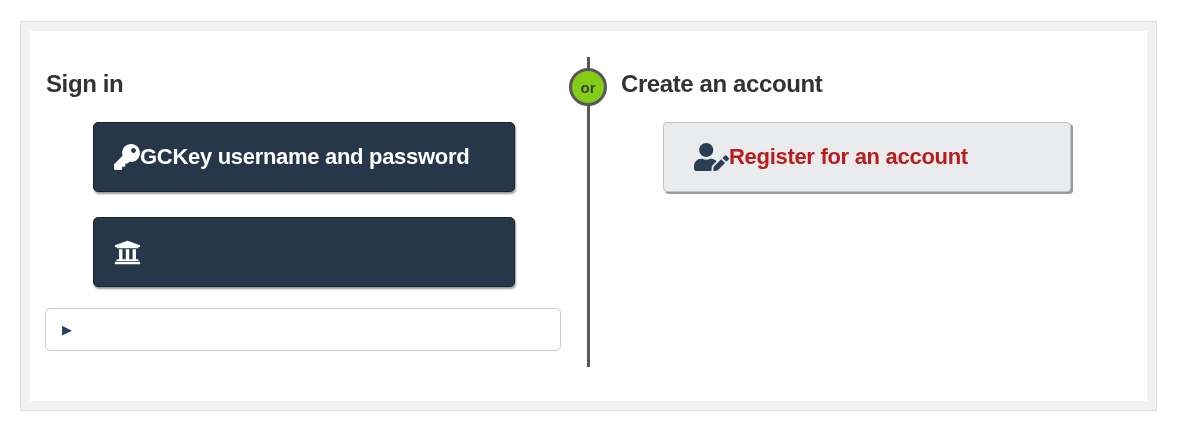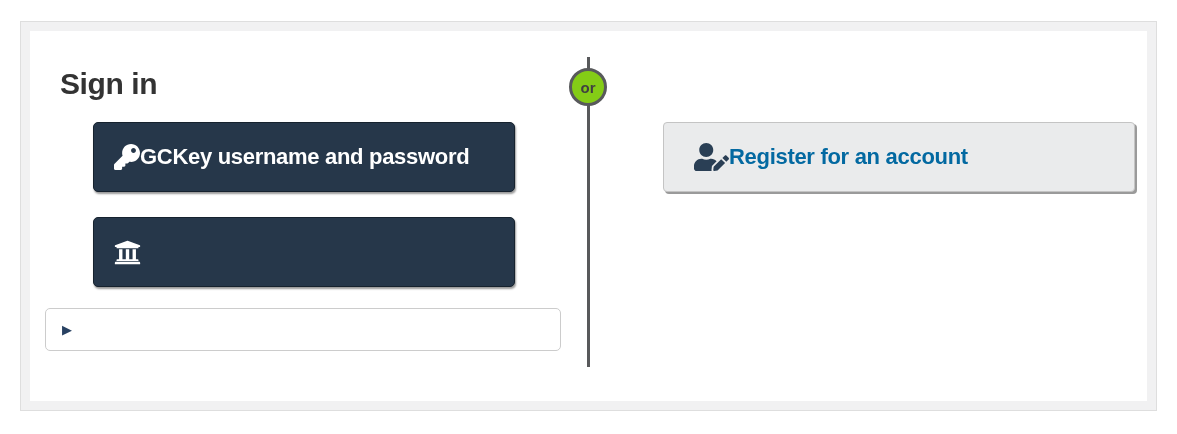--- a/index.html
+++ b/index.html
@@ -18,27 +18,26 @@
     top: 22px;
     width: 1135px;
     height: 388px;
     background: #ffffff;
     border: 9px solid #f1f1f2;
     outline: 1px solid #dedede;
   }
   .heading {
     position: absolute;
     top: 38px;
-    font-size: 30px;
+    font-size: 24px;
     line-height: 30px;
     font-weight: bold;
     color: #333333;
     letter-spacing: -0.4px;
     white-space: nowrap;
-    margin-left: 14px;
   }
   .heading.signin { left: 16px; }
   .heading.create { left: 591px; }
 
   .btn {
     position: absolute;
     display: flex;
     align-items: center;
     width: 422px;
     height: 70px;
@@ -63,23 +62,23 @@
     box-shadow: 1px 2px 2px rgba(0,0,0,0.4);
     padding: 0 16px 0 20px;
   }
   .btn-gckey   { top: 91px; }
   .btn-interac { top: 186px; }
   .btn-interac em { font-style: italic; }
 
   .btn-register {
     left: 633px;
     top: 91px;
-    width: 472px;
+    width: 408px;
     background: #eaebec;
-    color: #0369a1;
+    color: #b91c1c;
     border: 1px solid #c4c4c4;
     box-shadow: 2px 2px 0 rgba(100,100,100,0.65);
     border-radius: 4px;
     padding: 0 20px 0 30px;
   }
 
   .notsure {
     position: absolute;
     left: 15px;
     top: 277px;
@@ -157,20 +156,21 @@
 
     <div class="notsure">
       <span class="tri">▶</span>
     </div>
 
     <div class="divider-line"></div>
     <div class="or-circle">
       <span>or</span>
     </div>
 
+    <h1 class="heading create">Create an account</h1>
 
     <button class="btn btn-register">
       <span class="icon">
         <svg width="35" height="28" viewBox="0 0 640 512" aria-hidden="true">
           <path fill="#2a3f55" d="M224 256c70.7 0 128-57.3 128-128S294.7 0 224 0 96 57.3 96 128s57.3 128 128 128zm89.6 32h-16.7c-22.2 10.2-46.9 16-72.9 16s-50.6-5.8-72.9-16h-16.7C60.2 288 0 348.2 0 422.4V464c0 26.5 21.5 48 48 48h274.9c-2.4-6.8-3.4-14-2.6-21.3l6.8-60.9 1.2-11.1 7.9-7.9 77.3-77.3c-24.5-27.7-60-45.5-99.9-45.5zm45.3 145.3l-6.8 61c-1.1 10.2 7.5 18.8 17.6 17.6l61-6.8 137.9-137.9-71.7-71.7-138 137.8zM633 268.9L595.1 231c-9.3-9.3-24.5-9.3-33.8 0l-37.8 37.8-4.1 4.1 71.8 71.7 41.8-41.8c9.3-9.4 9.3-24.5 0-33.9z"></path>
         </svg>
       </span>
       <span class="btn-label">Register for an account</span>
     </button>
 

